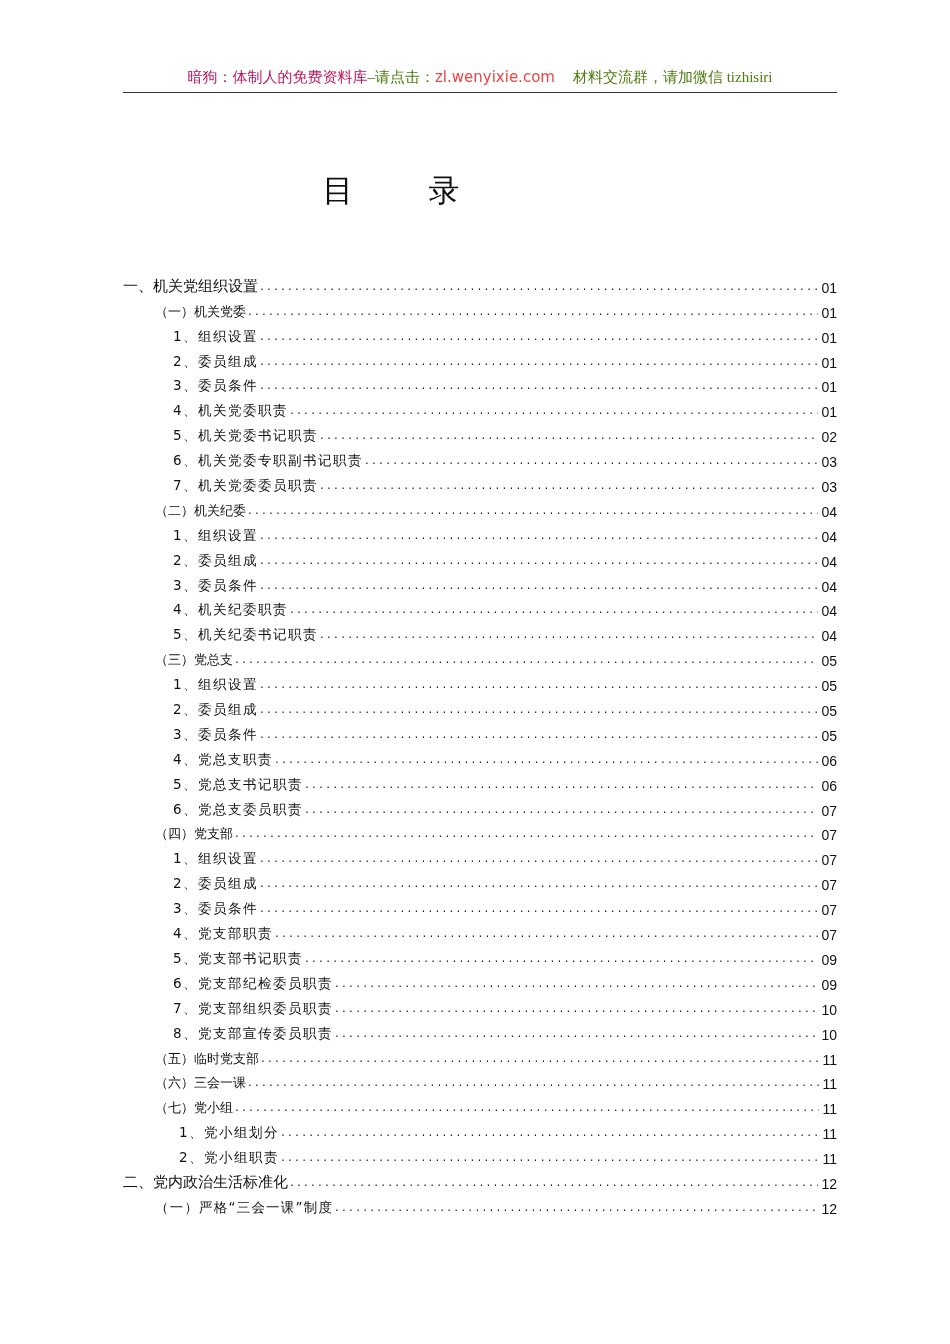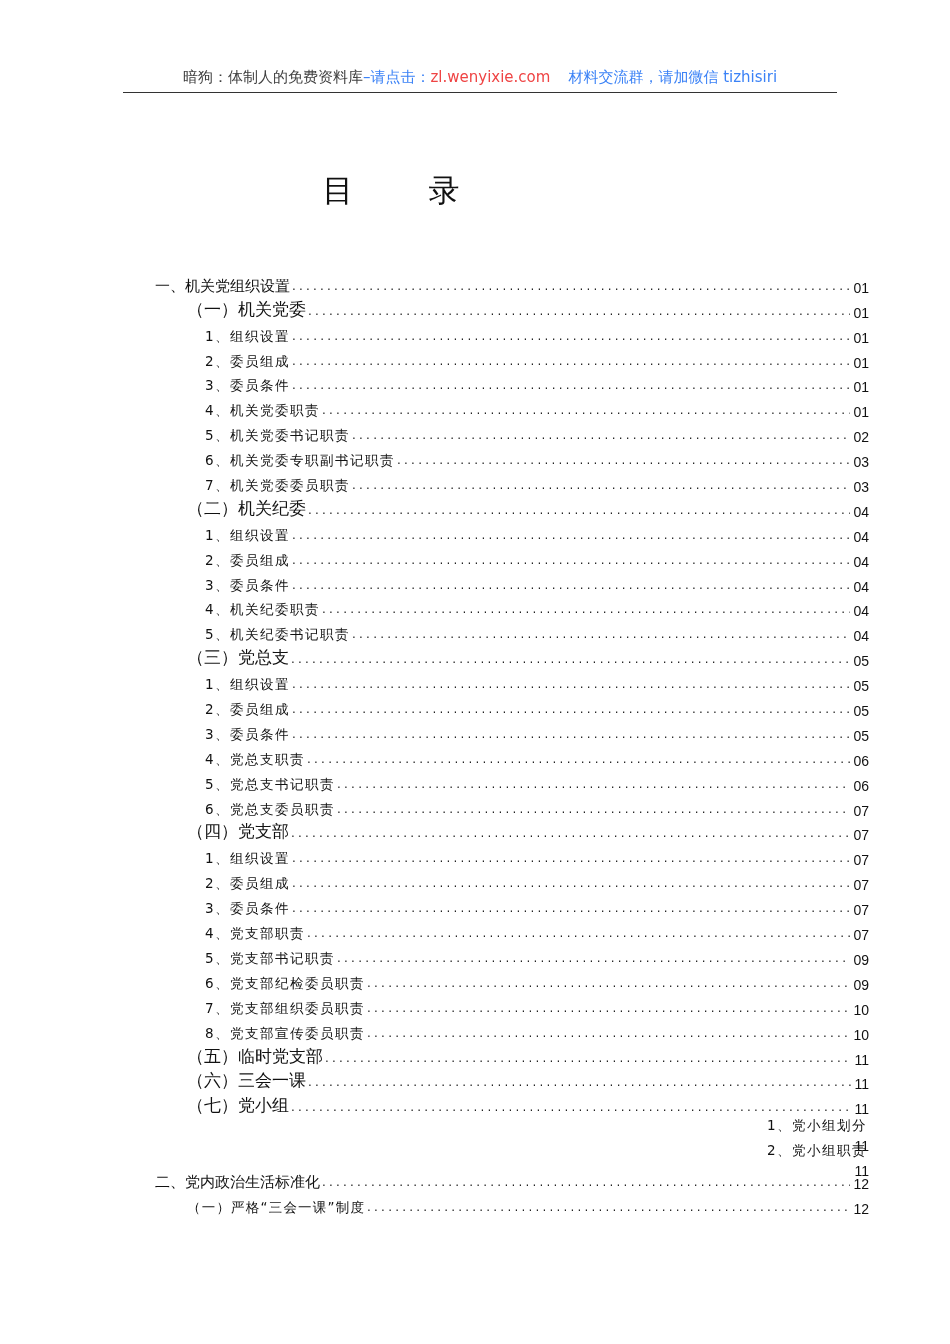--- a/index.html
+++ b/index.html
@@ -1,35 +1,35 @@
 <!DOCTYPE html>
 <html><head>
 <meta charset="utf-8">
 <style>
   html, body { margin:0; padding:0; background:#ffffff; }
   body { width:950px; height:1344px; position:relative; overflow:hidden; font-family:"DejaVu Sans", sans-serif; color:#111; }
   .header { position:absolute; left:123px; top:68px; width:714px; height:24px; display:flex; justify-content:center; align-items:baseline; font-size:15px; white-space:nowrap; }
-  .header .red { color:#404040; }
-  .header .dark { color:#3b82f6; }
+  .header .red { color:#be185d; }
+  .header .dark { color:#4d7c0f;font-family:Liberation Serif, serif; }
   .header .blue { color:#ef4444; margin-right:18px; }
   .header-rule { position:absolute; left:123px; top:92px; width:714px; height:0; border-top:1.5px solid #333; }
   .title { position:absolute; left:0; width:782px; top:170px; text-align:center; font-size:31px; letter-spacing:0; }
   .title span { display:inline-block; }
   .title .gap { width:75px; }
-  .toc { position:absolute; left:123px; top:271px; width:714px;margin-left:32px; }
+  .toc { position:absolute; left:123px; top:271px; width:714px; }
   .row { position:relative; height:24.9px; display:flex; align-items:flex-end; font-size:14.5px; }
   .row .label { white-space:nowrap; padding-right:2px; }
   .row .dots { flex:1; overflow:hidden; white-space:nowrap; letter-spacing:3.2px; color:#222; font-size:12px; margin-bottom:3px; }
   .row .page { white-space:nowrap; padding-left:3px; font-family:"Liberation Sans", sans-serif; font-size:14px; }
   .lvl1 .label { font-family:"Liberation Sans", sans-serif; font-size:15px; }
   .lvl2 { padding-left:32px; }
-  .lvl2 .label { font-size:17px; }
+  .lvl2 .label { font-size:13px; }
   .lvl3 { padding-left:50px; }
   .lvl3 .label { font-size:13.5px; letter-spacing:1.5px; }
-  .lvl3b { padding-left:56px;flex-direction:column; }
+  .lvl3b { padding-left:56px; }
   .lvl3b .label { font-size:13.5px; letter-spacing:1.5px; }
   .lvl2s { padding-left:32px; }
   .lvl2s .label { font-size:13.5px; letter-spacing:1.2px; }
 </style>
 </head>
 <body>
 
 <div class="header">
   <span class="red">暗狗：体制人的免费资料库</span>
   <span class="dark">–请点击：</span>

